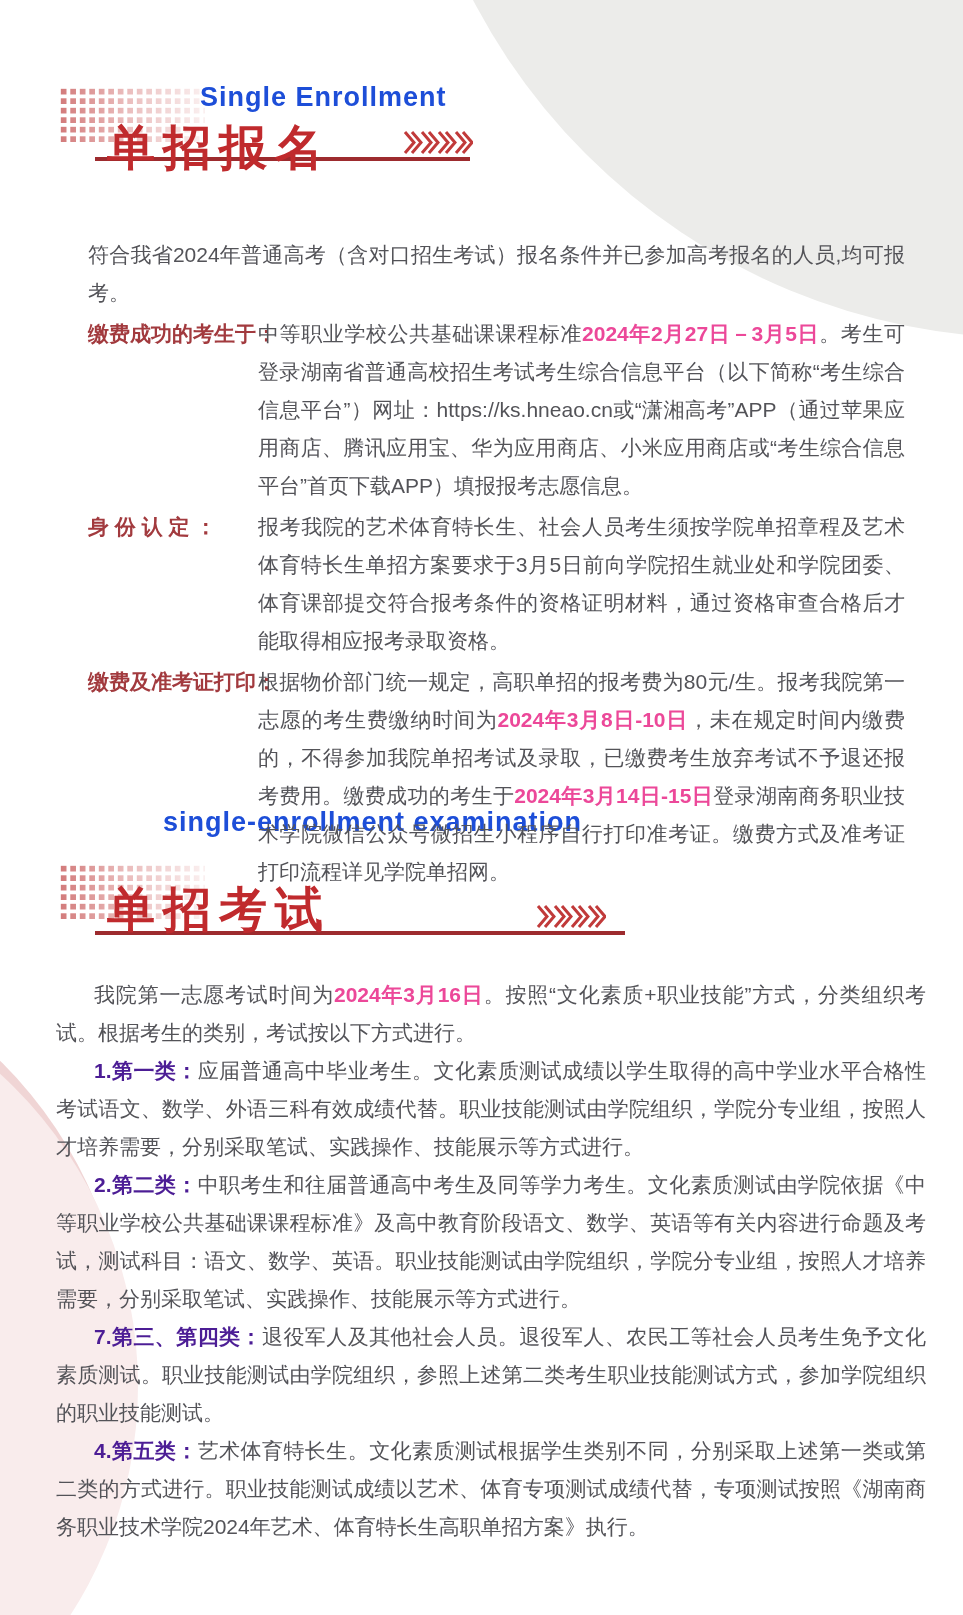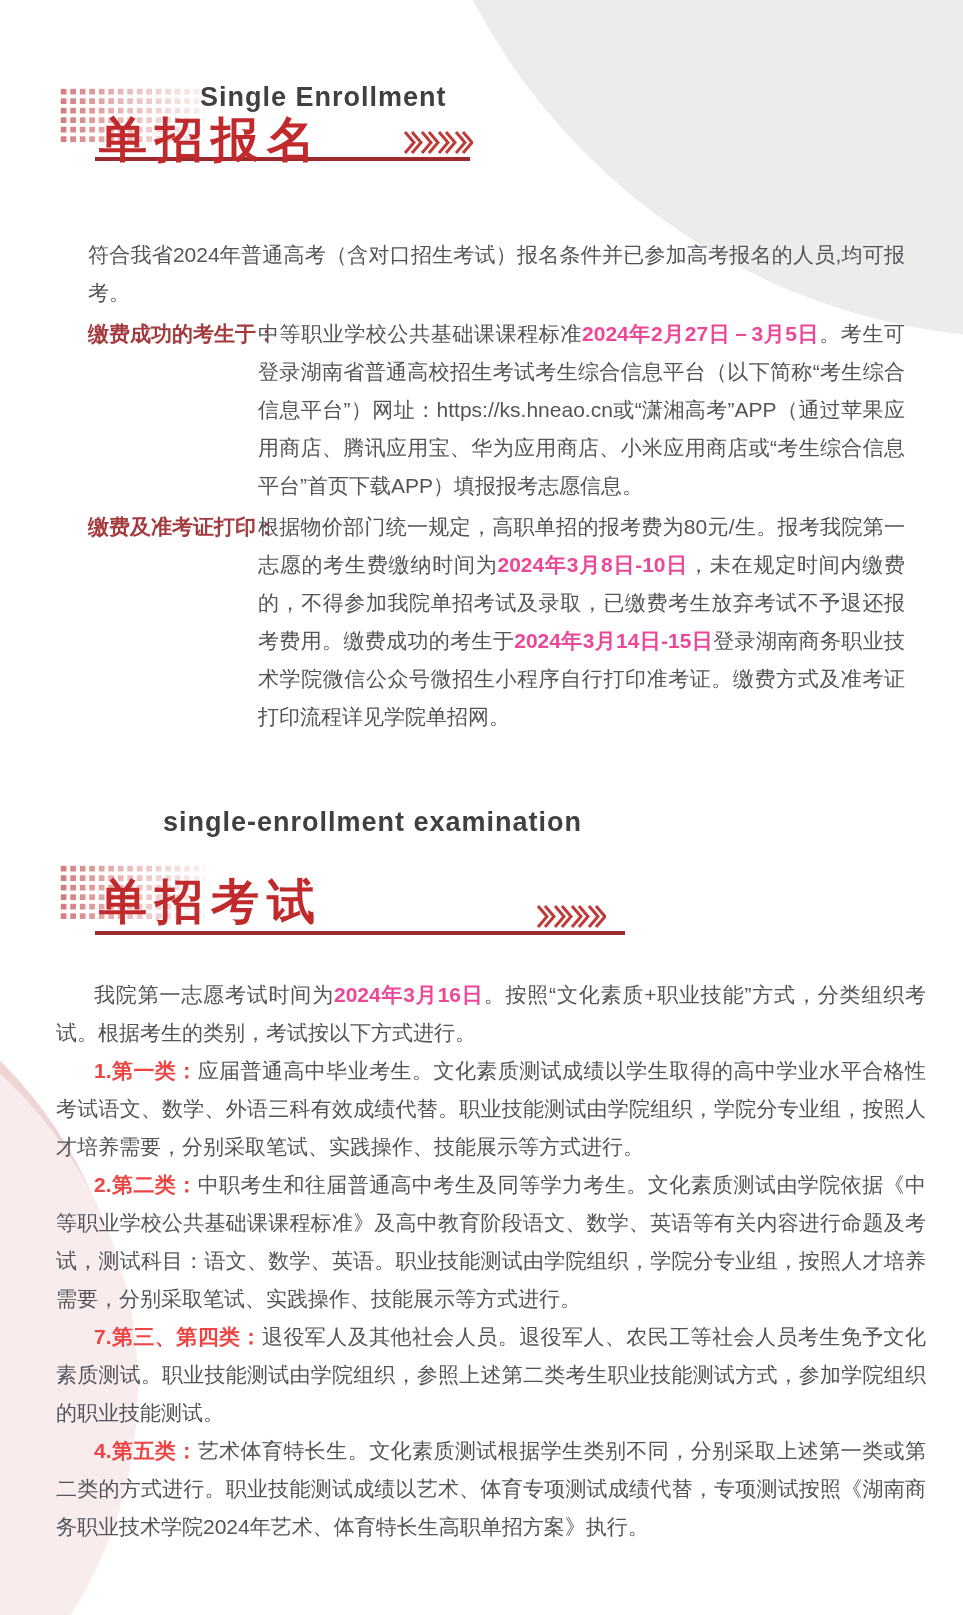--- a/index.html
+++ b/index.html
@@ -18,26 +18,26 @@
     background-image:
       linear-gradient(90deg,#ffffff 3.5px,transparent 3.5px),
       linear-gradient(180deg,#ffffff 3.5px,transparent 3.5px),
       linear-gradient(90deg,rgba(198,86,86,.80) 0%,rgba(214,122,122,.52) 45%,rgba(238,198,198,.26) 100%);
     background-size:9.5px 9.5px,9.5px 9.5px,100% 100%;
   }
   .pg1{left:57px;top:85px;}
   .pg2{left:57px;top:862px;}
   .ghost{
     position:absolute;z-index:1;font-weight:700;letter-spacing:1px;
-    font-size:27px;color:#404040;white-space:nowrap;
+    font-size:27px;color:#1d4ed8;white-space:nowrap;
   }
   .g1{left:200px;top:82px;}
   .g2{left:163px;top:807px;}
   .title{
-    position:absolute;z-index:2;margin:4px;font-size:48px;font-weight:800;
+    position:absolute;z-index:2;margin:12px;font-size:48px;font-weight:800;
     letter-spacing:8px;color:#c02a2d;white-space:nowrap;
   }
   .t1{left:95px;top:104px;}
   .t2{left:95px;top:866px;}
   .rule{position:absolute;z-index:1;height:4px;background:#9d2b2e;}
   .r1{left:95px;top:157px;width:375px;}
   .r2{left:95px;top:931px;width:530px;}
   .chev{position:absolute;z-index:2;}
   .c1{left:403px;top:129px;}
   .c2{left:536px;top:903px;}
@@ -47,21 +47,21 @@
   .page p{margin:0;}
   .txt{font-size:21px;line-height:38px;text-align:justify;color:#535358;}
   .intro{padding-left:28px;}
   .item{display:flex;margin-top:3px;align-items:flex-start;}
   .ilabel{
     width:170px;flex:0 0 170px;margin-left:28px;
     font-size:21px;line-height:38px;font-weight:700;color:#a23a3e;white-space:nowrap;
   }
   .ibody{flex:1;}
   .cpara{text-indent:38px;}
-  .clabel{font-weight:700;color:#ef4444;}
+  .clabel{font-weight:700;color:#4c1d95;}
   .hl{color:#ec4899;font-weight:700;}
 </style>
 </head>
 <body>
 
 <div class="page">
 
   <div class="circle circle-gray"></div>
   <div class="circle circle-pink-dark"></div>
   <div class="circle circle-pink-light"></div>
@@ -84,20 +84,24 @@
   </svg>
 
   <div class="body1">
     <p class="txt intro">符合我省2024年普通高考（含对口招生考试）报名条件并已参加高考报名的人员,均可报考。</p>
 
     <div class="item">
       <div class="ilabel">缴费成功的考生于：</div>
       <div class="ibody txt"><span>中等职业学校公共基础课课程标准</span><span class="hl">2024年2月27日－3月5日</span><span>。考生可登录湖南省普通高校招生考试考生综合信息平台（以下简称“考生综合信息平台”）网址：https://ks.hneao.cn或“潇湘高考”APP（通过苹果应用商店、腾讯应用宝、华为应用商店、小米应用商店或“考生综合信息平台”首页下载APP）填报报考志愿信息。</span></div>
     </div>
 
+    <div class="item">
+      <div class="ilabel">身 份 认 定 ：</div>
+      <div class="ibody txt"><span>报考我院的艺术体育特长生、社会人员考生须按学院单招章程及艺术体育特长生单招方案要求于3月5日前向学院招生就业处和学院团委、体育课部提交符合报考条件的资格证明材料，通过资格审查合格后才能取得相应报考录取资格。</span></div>
+    </div>
 
     <div class="item">
       <div class="ilabel">缴费及准考证打印：</div>
       <div class="ibody txt"><span>根据物价部门统一规定，高职单招的报考费为80元/生。报考我院第一志愿的考生费缴纳时间为</span><span class="hl">2024年3月8日-10日</span><span>，未在规定时间内缴费的，不得参加我院单招考试及录取，已缴费考生放弃考试不予退还报考费用。缴费成功的考生于</span><span class="hl">2024年3月14日-15日</span><span>登录湖南商务职业技术学院微信公众号微招生小程序自行打印准考证。缴费方式及准考证打印流程详见学院单招网。</span></div>
     </div>
   </div>
 
   <div class="pixel-grid pg2"></div>
   <div class="ghost g2">single-enrollment examination</div>
   <h1 class="title t2">单招考试</h1>

